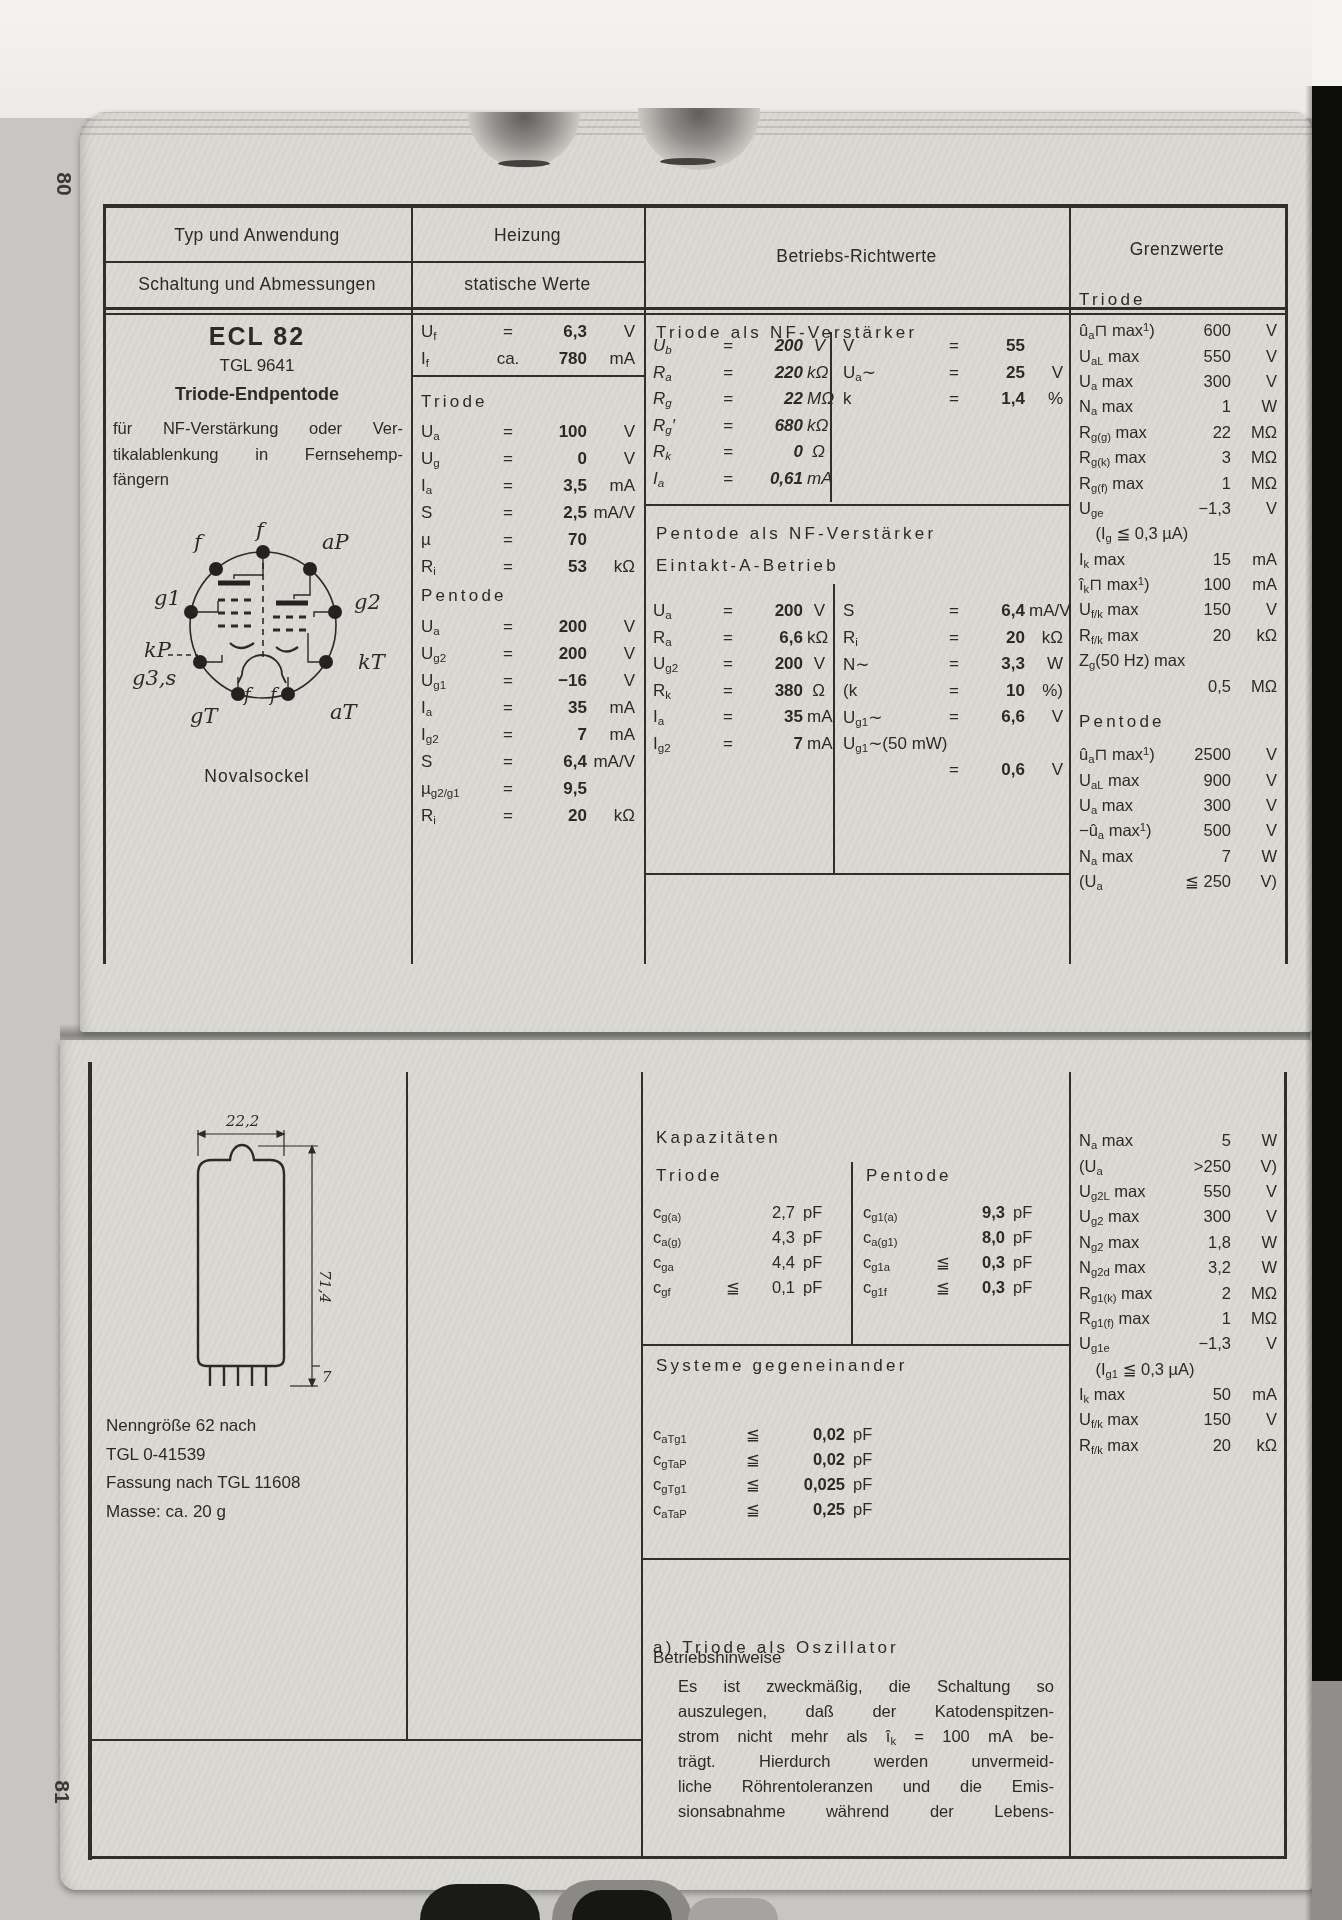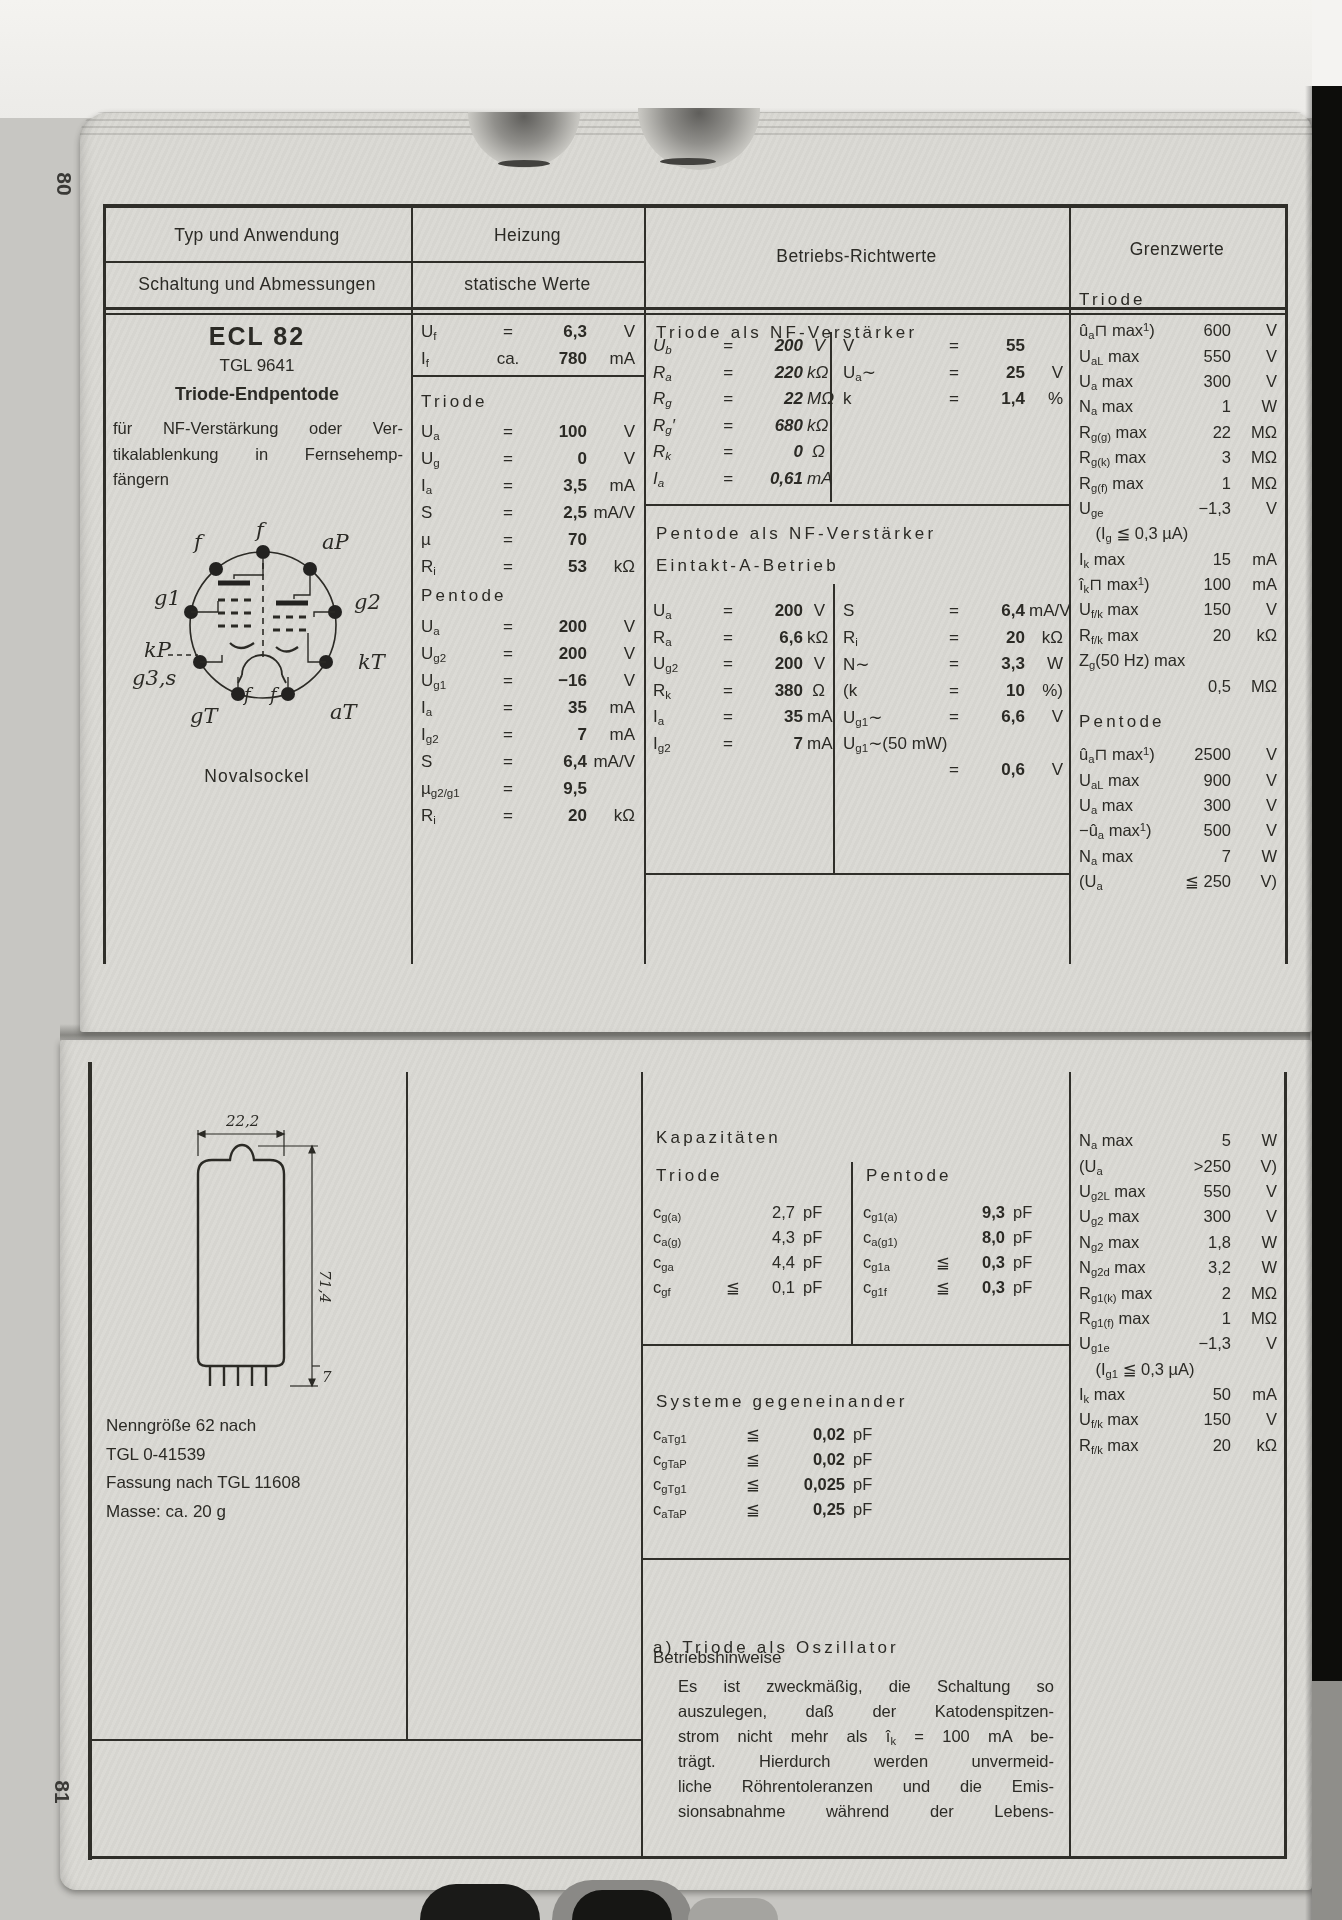--- a/index.html
+++ b/index.html
@@ -618,21 +618,21 @@
       <span class="val">0,3</span>
       <span class="unit">pF</span>
     </div>
     <div class="prow">
       <span class="lbl">c<sub>g1f</sub></span>
       <span class="rel">≦</span>
       <span class="val">0,3</span>
       <span class="unit">pF</span>
     </div>
   </div>
-<div class="abs lsp" style="left:656px;top:1392px;text-align:right;">Systeme gegeneinander</div>
+<div class="abs lsp" style="left:656px;top:1356px;text-align:right;">Systeme gegeneinander</div>
 <div class="abs rows-sys vals-bold" style="left:653px;top:1422px;width:240px;">
     <div class="prow">
       <span class="lbl">c<sub>aTg1</sub></span>
       <span class="rel">≦</span>
       <span class="val">0,02</span>
       <span class="unit">pF</span>
     </div>
     <div class="prow">
       <span class="lbl">c<sub>gTaP</sub></span>
       <span class="rel">≦</span>

